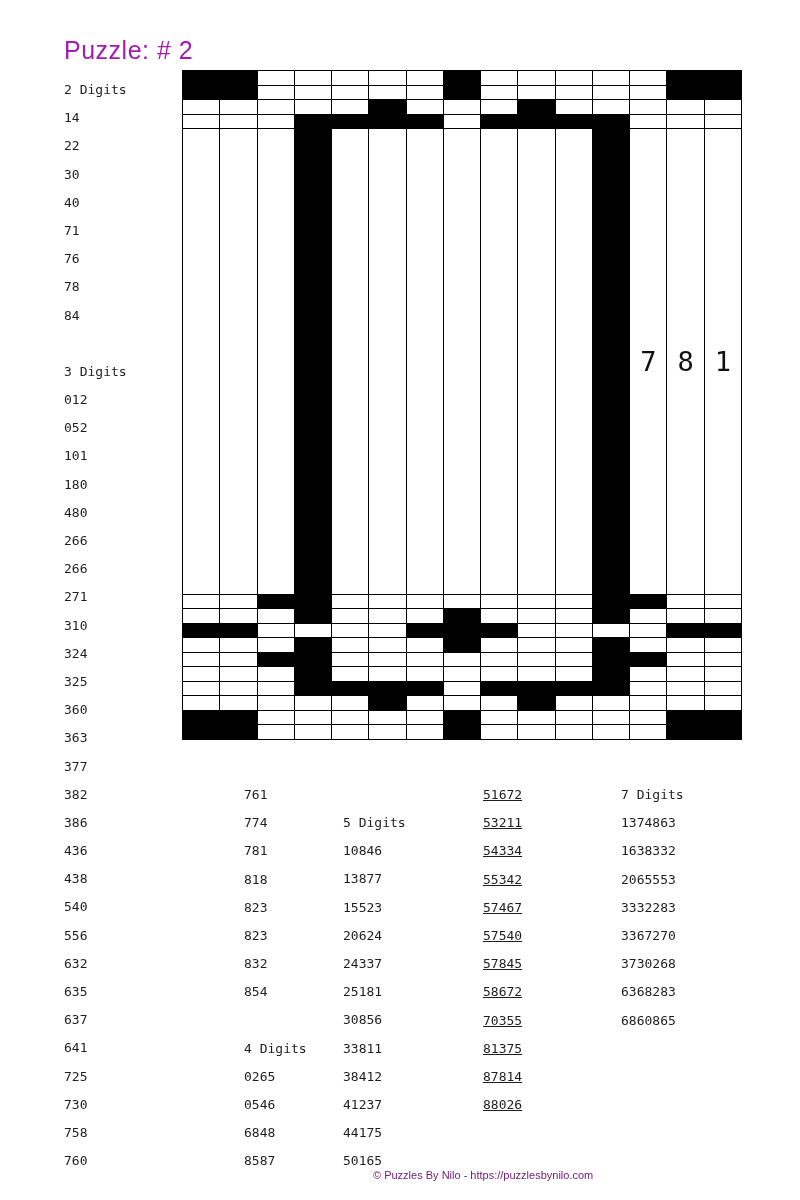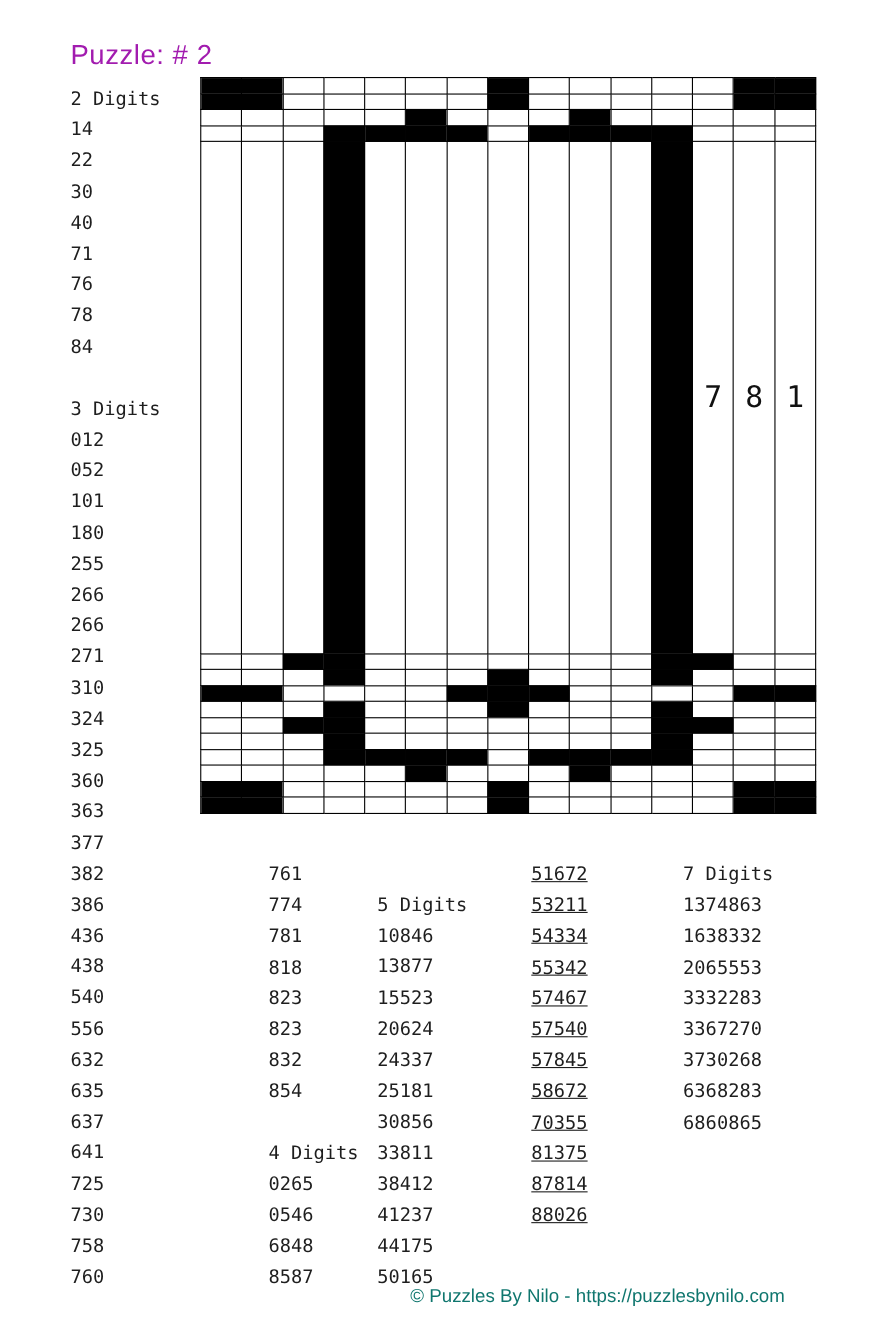--- a/index.html
+++ b/index.html
@@ -25,35 +25,35 @@
     border: 1.5px solid #000;
     padding: 0;
     background: #fff;
     text-align: center; vertical-align: middle;
     font-family: "DejaVu Sans Mono", monospace;
     font-size: 27px; font-weight: 400; color: #111;
   }
   table.grid td.b { background: #000; }
   .num-col {
     position: absolute;
-    font-size: 17px; color: #1e1e1e;
+    font-size: 13px; color: #1e1e1e;
   }
   .num-col .line {
     height: 28.2px; line-height: 28.2px;
     white-space: pre;
   }
   #col1 { left: 64px;  top: 76px; }
   #col2 { left: 205px; top: 781px; margin-left: 39px; }
   #col3 { left: 343px; top: 809px; }
   #col4 { left: 483px; top: 781px; text-decoration: underline; }
   #col5 { left: 621px; top: 781px; }
   .footer {
     position: absolute; left: 373px; top: 1169px;
     font-family: "Liberation Sans", sans-serif;
-    font-size: 17px; color: #0f766e; text-align: right;
+    font-size: 11px; color: #701a75; text-align: right;
   }
 </style>
 </head>
 <body>
 
 <div class="title">Puzzle: # 2</div>
 
 <table class="grid">
   <tbody id="grid-body">
       <tr>
@@ -323,21 +323,21 @@
     <div class="line">71</div>
     <div class="line">76</div>
     <div class="line">78</div>
     <div class="line">84</div>
     <div class="line">&nbsp;</div>
     <div class="line">3 Digits</div>
     <div class="line">012</div>
     <div class="line">052</div>
     <div class="line">101</div>
     <div class="line">180</div>
-    <div class="line">255</div>
+    <div class="line">480</div>
     <div class="line">266</div>
     <div class="line">266</div>
     <div class="line">271</div>
     <div class="line">310</div>
     <div class="line">324</div>
     <div class="line">325</div>
     <div class="line">360</div>
     <div class="line">363</div>
     <div class="line">377</div>
     <div class="line">382</div>

